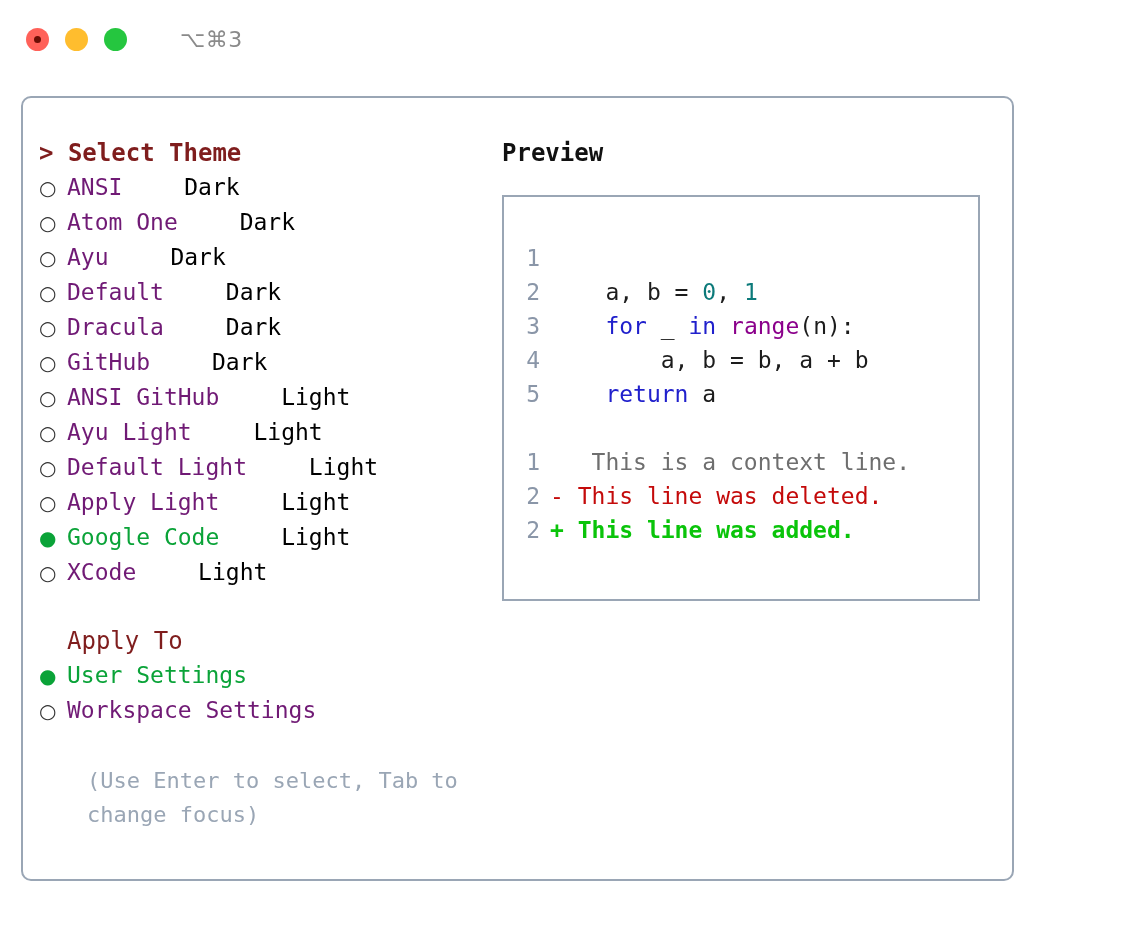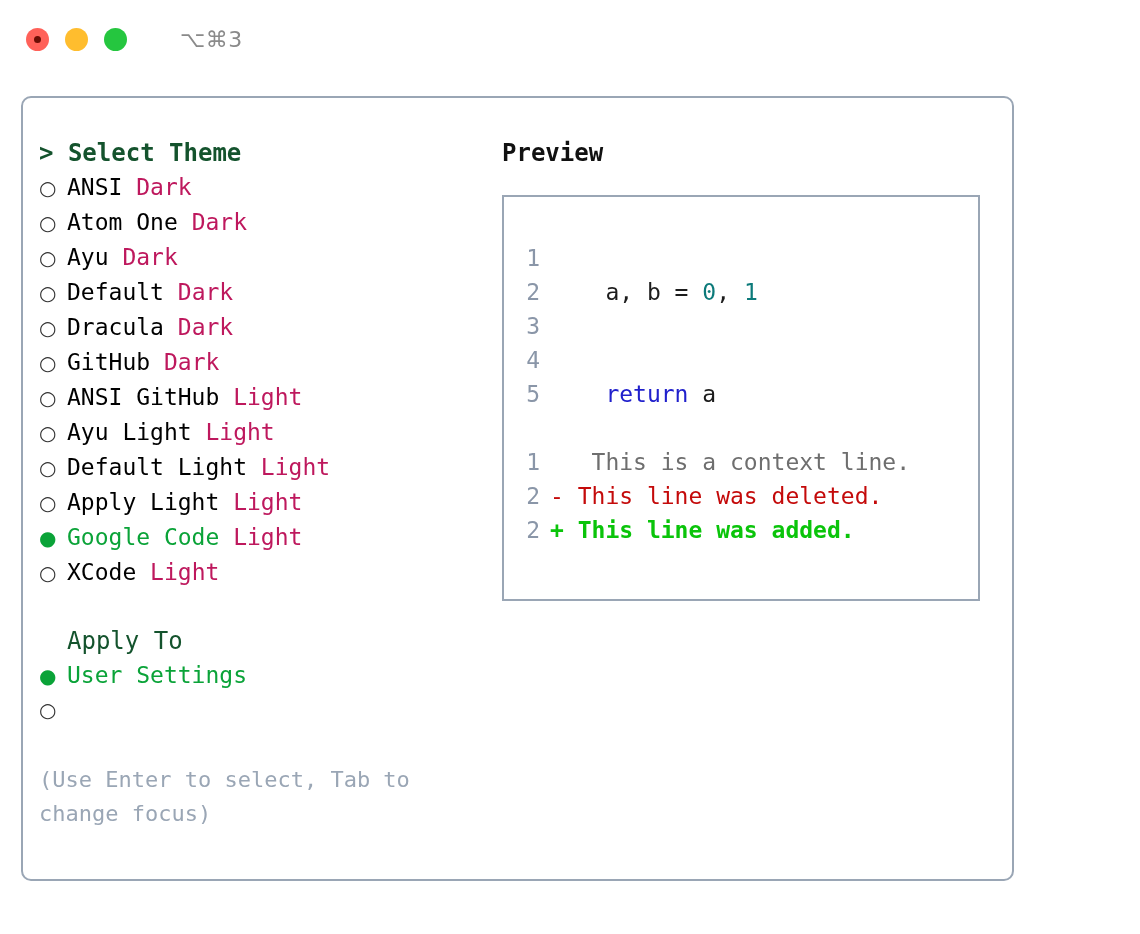--- a/index.html
+++ b/index.html
@@ -83,21 +83,21 @@
   #left-col {
     position: absolute;
     left: 16px;
     top: 38px;
     width: 460px;
   }
 
   .section-header {
     font-size: 24px;
     line-height: 34px;
-    color: #14532d;
+    color: #7f1d1d;
     font-weight: bold;
     white-space: pre;
   }
   .section-header.plain {
     font-weight: normal;
     padding-left: 28px;
   }
 
   .opt-row {
     display: flex;
@@ -107,32 +107,33 @@
     white-space: pre;
   }
   .opt-marker {
     width: 28px;
     flex: 0 0 28px;
     color: #333333;
     font-size: 20px;
     font-family: "DejaVu Sans", "Liberation Sans", sans-serif;
   }
   .opt-row.selected .opt-marker { color: #0aa338; }
-  .opt-label { color: #000000; }
+  .opt-label { color: #701a75; }
   .opt-row.selected .opt-label { color: #0aa338; }
-  .opt-suffix { color: #be185d; }
+  .opt-suffix { color: #000000; margin-left: 48px; }
 
   .spacer-row { height: 34px; }
 
   #hint {
     margin-top: 36px;
     font-size: 22px;
     line-height: 34px;
     color: #9aa6b5;
     width: 420px;
+    margin-left: 48px;
   }
 
   
   #right-col {
     position: absolute;
     left: 479px;
     top: 38px;
     width: 500px;
   }
 
@@ -211,35 +212,35 @@
           <div class="opt-row selected"><span class="opt-marker">●</span><span class="opt-label">Google Code</span><span class="opt-suffix"> Light</span></div>
           <div class="opt-row"><span class="opt-marker">○</span><span class="opt-label">XCode</span><span class="opt-suffix"> Light</span></div>
         </div>
 
       <div class="spacer-row"></div>
 
       <div class="section-header plain">Apply To</div>
 
       <div id="apply-list">
           <div class="opt-row selected"><span class="opt-marker">●</span><span class="opt-label">User Settings</span></div>
-          <div class="opt-row"><span class="opt-marker">○</span></div>
+          <div class="opt-row"><span class="opt-marker">○</span><span class="opt-label">Workspace Settings</span></div>
         </div>
 
       <div id="hint">(Use Enter to select, Tab to change focus)</div>
     </div>
 
     <div id="right-col">
       <div id="preview-title">Preview</div>
 
       <div id="preview-box">
         <div id="code-block">
             <div class="code-line"><span class="ln">1</span></div>
             <div class="code-line"><span class="ln">2</span><span class="code-text"><span class="tok-plain">    a, b = </span><span class="tok-num">0</span><span class="tok-plain">, </span><span class="tok-num">1</span></span></div>
-            <div class="code-line"><span class="ln">3</span></div>
-            <div class="code-line"><span class="ln">4</span></div>
+            <div class="code-line"><span class="ln">3</span><span class="code-text"><span class="tok-kw">    for</span><span class="tok-plain"> _ </span><span class="tok-kw">in </span><span class="tok-fn">range</span><span class="tok-plain">(n):</span></span></div>
+            <div class="code-line"><span class="ln">4</span><span class="code-text"><span class="tok-plain">        a, b = b, a + b</span></span></div>
             <div class="code-line"><span class="ln">5</span><span class="code-text"><span class="tok-kw">    return</span><span class="tok-plain"> a</span></span></div>
           </div>
         <div class="gap-line"></div>
         <div id="diff-block">
             <div class="code-line"><span class="ln">1</span><span class="code-text tok-ctx">   This is a context line.</span></div>
             <div class="code-line"><span class="ln">2</span><span class="code-text tok-del">- This line was deleted.</span></div>
             <div class="code-line"><span class="ln">2</span><span class="code-text tok-add">+ This line was added.</span></div>
           </div>
       </div>
     </div>

